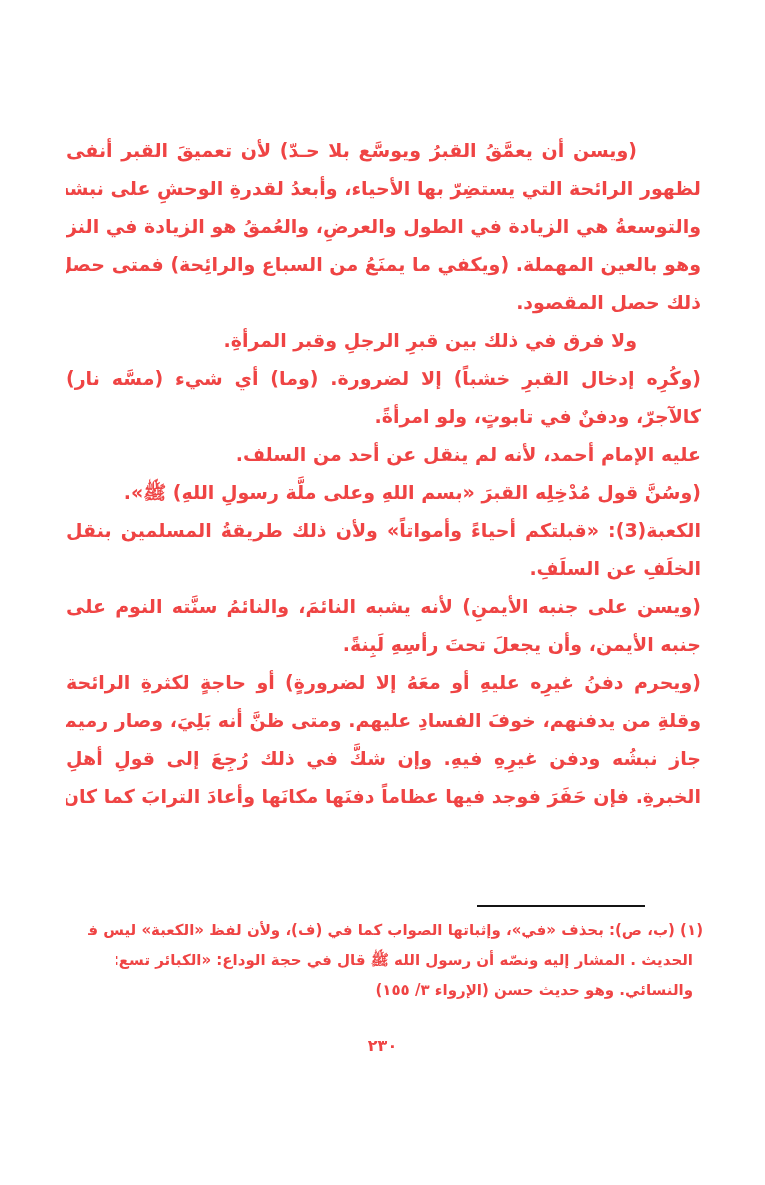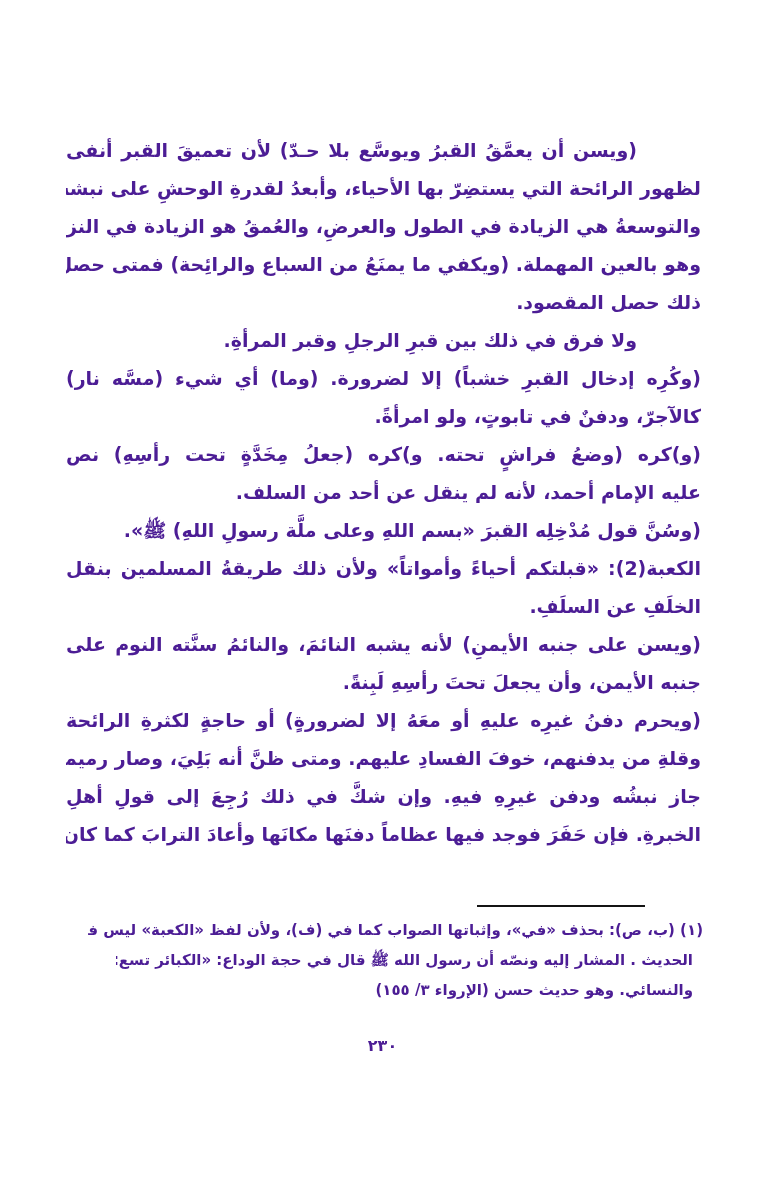--- a/index.html
+++ b/index.html
@@ -6,21 +6,21 @@
     margin: 0;
     padding: 0;
     background: #e8e8e8;
   }
   .scan-page {
     position: relative;
     width: 765px;
     height: 1185px;
     margin: 0 auto;
     background: #ffffff;
-    color: #4c1d95;
+    color: #ef4444;
     font-family: "DejaVu Sans", sans-serif;
     direction: rtl;
     overflow: hidden;
   }
   .text-block {
     position: absolute;
     top: 131px;
     right: 64px;
     left: 66px;
   }
@@ -96,28 +96,27 @@
         <div class="bline end">ذلك حصل المقصود.</div>
       </div>
       <div class="para">
         <div class="bline ind end">ولا فرق في ذلك بين قبرِ الرجلِ وقبر المرأةِ.</div>
       </div>
       <div class="para">
         <div class="bline">(وكُرِه إدخال القبرِ خشباً) إلا لضرورة. (وما) أي شيء (مسَّه نار)</div>
         <div class="bline end">كالآجرّ، ودفنٌ في تابوتٍ، ولو امرأةً.</div>
       </div>
       <div class="para">
-        <div class="bline">(و)كره (وضعُ فراشٍ تحته. و)كره (جعلُ مِخَدَّةٍ تحت رأسِهِ) نص</div>
         <div class="bline end">عليه الإمام أحمد، لأنه لم ينقل عن أحد من السلف.</div>
       </div>
       <div class="para">
         <div class="bline end">(وسُنَّ قول مُدْخِلِه القبرَ «بسم اللهِ وعلى ملَّة رسولِ اللهِ) ﷺ».</div>
       </div>
       <div class="para">
-        <div class="bline">الكعبة(2): «قبلتكم أحياءً وأمواتاً» ولأن ذلك طريقةُ المسلمين بنقل</div>
+        <div class="bline">الكعبة(3): «قبلتكم أحياءً وأمواتاً» ولأن ذلك طريقةُ المسلمين بنقل</div>
         <div class="bline end">الخلَفِ عن السلَفِ.</div>
       </div>
       <div class="para">
         <div class="bline">(ويسن على جنبه الأيمنِ) لأنه يشبه النائمَ، والنائمُ سنَّته النوم على</div>
         <div class="bline end">جنبه الأيمن، وأن يجعلَ تحتَ رأسِهِ لَبِنةً.</div>
       </div>
       <div class="para">
         <div class="bline">(ويحرم دفنُ غيرِه عليهِ أو معَهُ إلا لضرورةٍ) أو حاجةٍ لكثرةِ الرائحة</div>
         <div class="bline">وقلةِ من يدفنهم، خوفَ الفسادِ عليهم. ومتى ظنَّ أنه بَلِيَ، وصار رميماً</div>
         <div class="bline">جاز نبشُه ودفن غيرِهِ فيهِ. وإن شكَّ في ذلك رُجِعَ إلى قولِ أهلِ</div>

